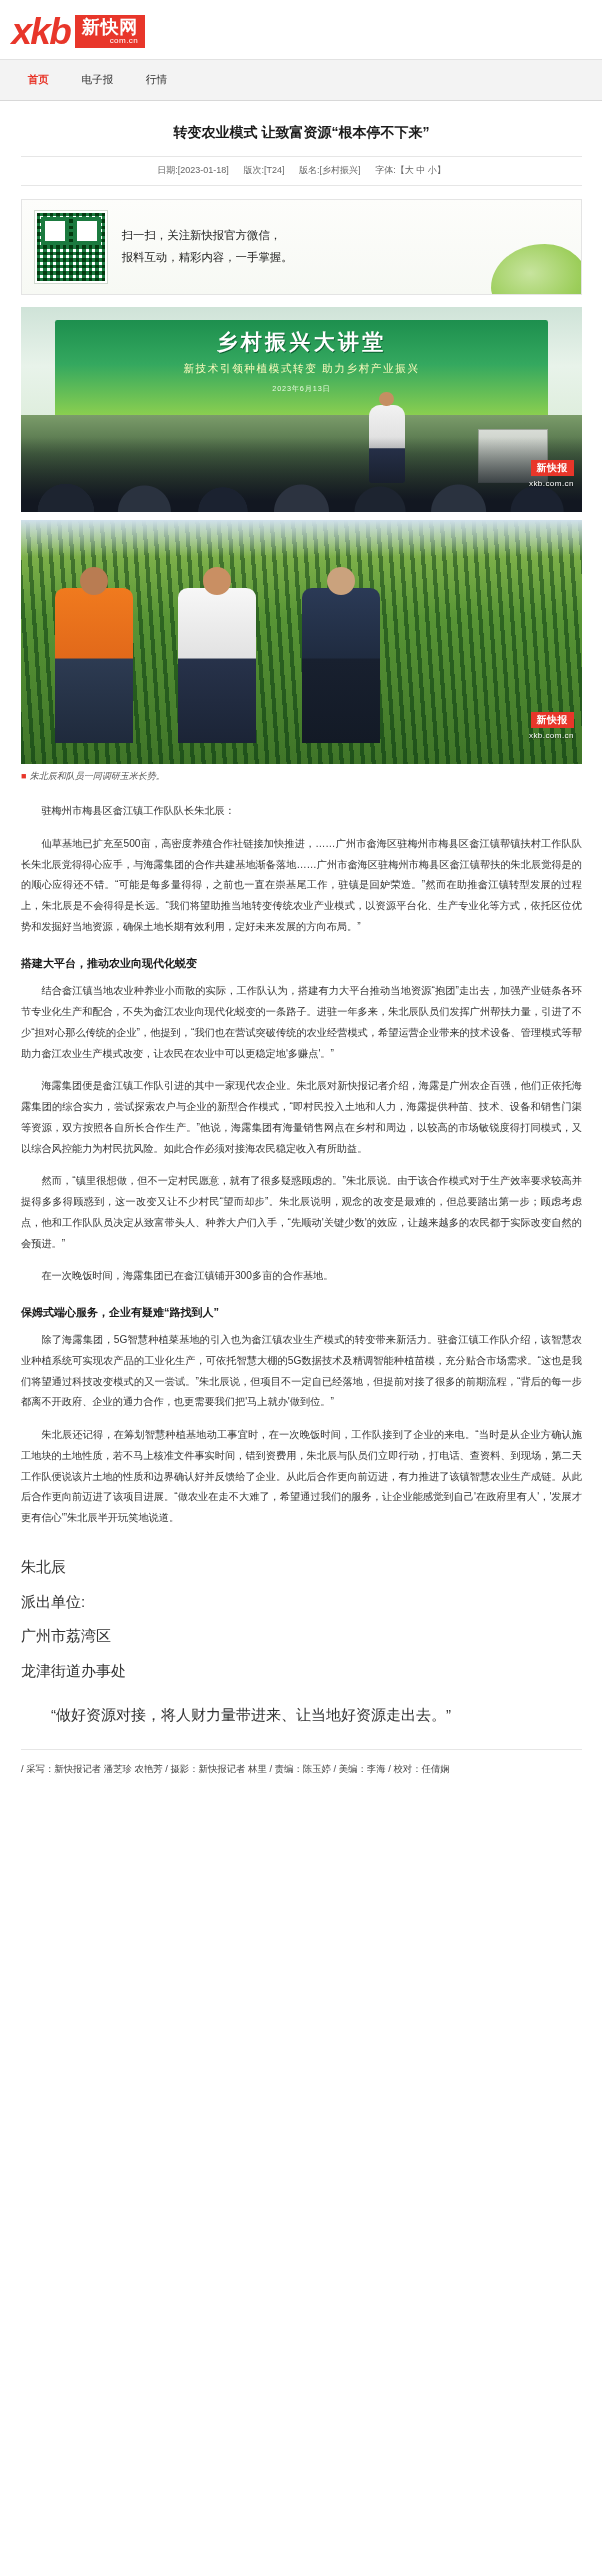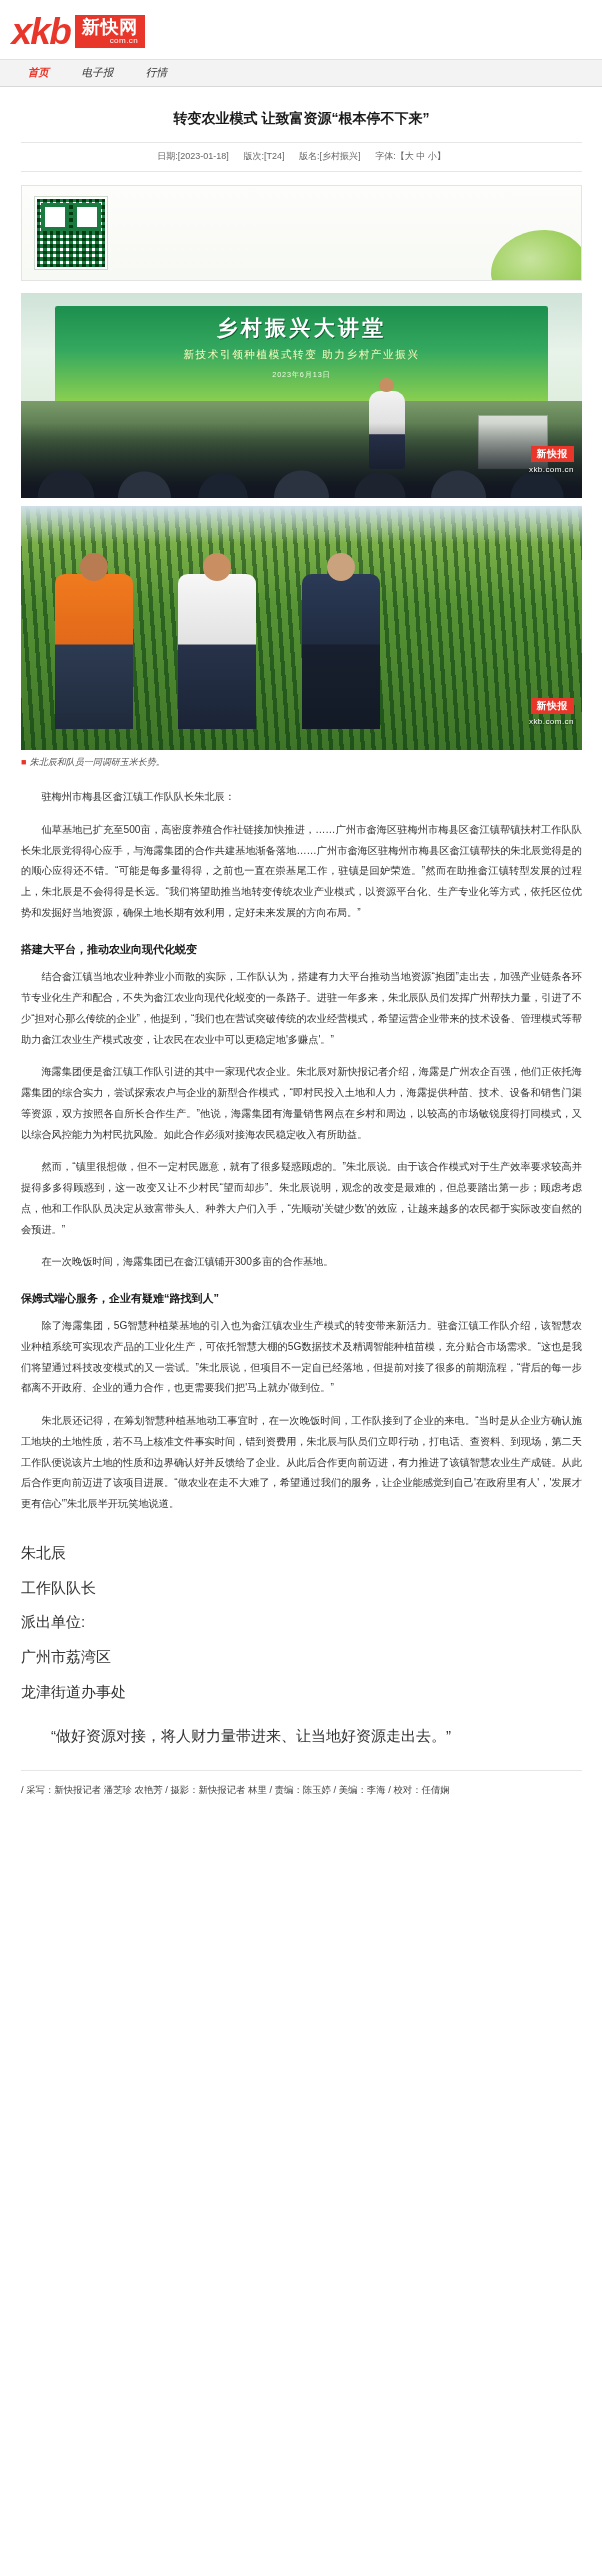--- a/index.html
+++ b/index.html
@@ -44,28 +44,27 @@
     letter-spacing: 0.8px;
     display:block;
   }
   .logo-block .dom {
     font-size: 8.1px;
     letter-spacing: 0.4px;
     text-align: right;
     display:block;
   }
   .navbar {
-    height: 28px;
+    height: 42px;
     background: #f3f3f3;
     border-top: 0.8px solid #e2e2e2;
     border-bottom: 0.8px solid #d8d8d8;
     display: flex;
     align-items: stretch;
     padding-left: 11.4px;
-    font-style: italic;
   }
   .navbar a {
     display: flex;
     align-items: center;
     padding: 0 16.3px;
     font-size: 10.6px;
     color: #333;
     text-decoration: none;
   }
   .navbar a.active {
@@ -311,20 +310,24 @@
 
     <div class="meta">
       <span>日期:[2023-01-18]</span>
       <span>版次:[T24]</span>
       <span>版名:[乡村振兴]</span>
       <span class="fontsize">字体:【大 中 小】</span>
     </div>
 
     <div class="promo">
       <div class="qr"></div>
+      <div class="promo-text">
+        <div>扫一扫，关注新快报官方微信，</div>
+        <div>报料互动，精彩内容，一手掌握。</div>
+      </div>
       <div class="blob"></div>
     </div>
 
     <div class="photo photo1">
       <div class="p1-sky"></div>
       <div class="p1-banner">
         <div class="t1">乡村振兴大讲堂</div>
         <div class="t2">新技术引领种植模式转变 助力乡村产业振兴</div>
         <div class="t3">2023年6月13日</div>
       </div>
@@ -362,21 +365,20 @@
     <p class="body">海露集团便是畲江镇工作队引进的其中一家现代农企业。朱北辰对新快报记者介绍，海露是广州农企百强，他们正依托海露集团的综合实力，尝试探索农户与企业的新型合作模式，“即村民投入土地和人力，海露提供种苗、技术、设备和销售门渠等资源，双方按照各自所长合作生产。”他说，海露集团有海量销售网点在乡村和周边，以较高的市场敏锐度得打同模式，又以综合风控能力为村民抗风险。如此合作必须对接海农民稳定收入有所助益。</p>
     <p class="body">然而，“镇里很想做，但不一定村民愿意，就有了很多疑惑顾虑的。”朱北辰说。由于该合作模式对于生产效率要求较高并提得多多得顾惑到，这一改变又让不少村民“望而却步”。朱北辰说明，观念的改变是最难的，但总要踏出第一步；顾虑考虑点，他和工作队队员决定从致富带头人、种养大户们入手，“先顺动'关键少数'的效应，让越来越多的农民都于实际改变自然的会预进。”</p>
     <p class="body">在一次晚饭时间，海露集团已在畲江镇铺开300多亩的合作基地。</p>
 
     <h3 class="sub">保姆式端心服务，企业有疑难“路找到人”</h3>
     <p class="body">除了海露集团，5G智慧种植菜基地的引入也为畲江镇农业生产模式的转变带来新活力。驻畲江镇工作队介绍，该智慧农业种植系统可实现农产品的工业化生产，可依托智慧大棚的5G数据技术及精调智能种植苗模，充分贴合市场需求。“这也是我们将望通过科技改变模式的又一尝试。”朱北辰说，但项目不一定自已经落地，但提前对接了很多的前期流程，“背后的每一步都离不开政府、企业的通力合作，也更需要我们把'马上就办'做到位。”</p>
     <p class="body">朱北辰还记得，在筹划智慧种植基地动工事宜时，在一次晚饭时间，工作队接到了企业的来电。“当时是从企业方确认施工地块的土地性质，若不马上核准文件事实时间，错到资费用，朱北辰与队员们立即行动，打电话、查资料、到现场，第二天工作队便说该片土地的性质和边界确认好并反馈给了企业。从此后合作更向前迈进，有力推进了该镇智慧农业生产成链。从此后合作更向前迈进了该项目进展。“做农业在走不大难了，希望通过我们的服务，让企业能感觉到自己'在政府里有人'，'发展才更有信心'”朱北辰半开玩笑地说道。</p>
 
     <div class="signature">
       <div>朱北辰</div>
-      <div>工作队队长</div>
       <div>派出单位:</div>
       <div>广州市荔湾区</div>
       <div>龙津街道办事处</div>
       <div class="quote">“做好资源对接，将人财力量带进来、让当地好资源走出去。”</div>
     </div>
 
     <div class="credits">/ 采写：新快报记者 潘芝珍 农艳芳 / 摄影：新快报记者 林里 / 责编：陈玉婷 / 美编：李海 / 校对：任倩娴</div>
 
   </div>
 </div>

